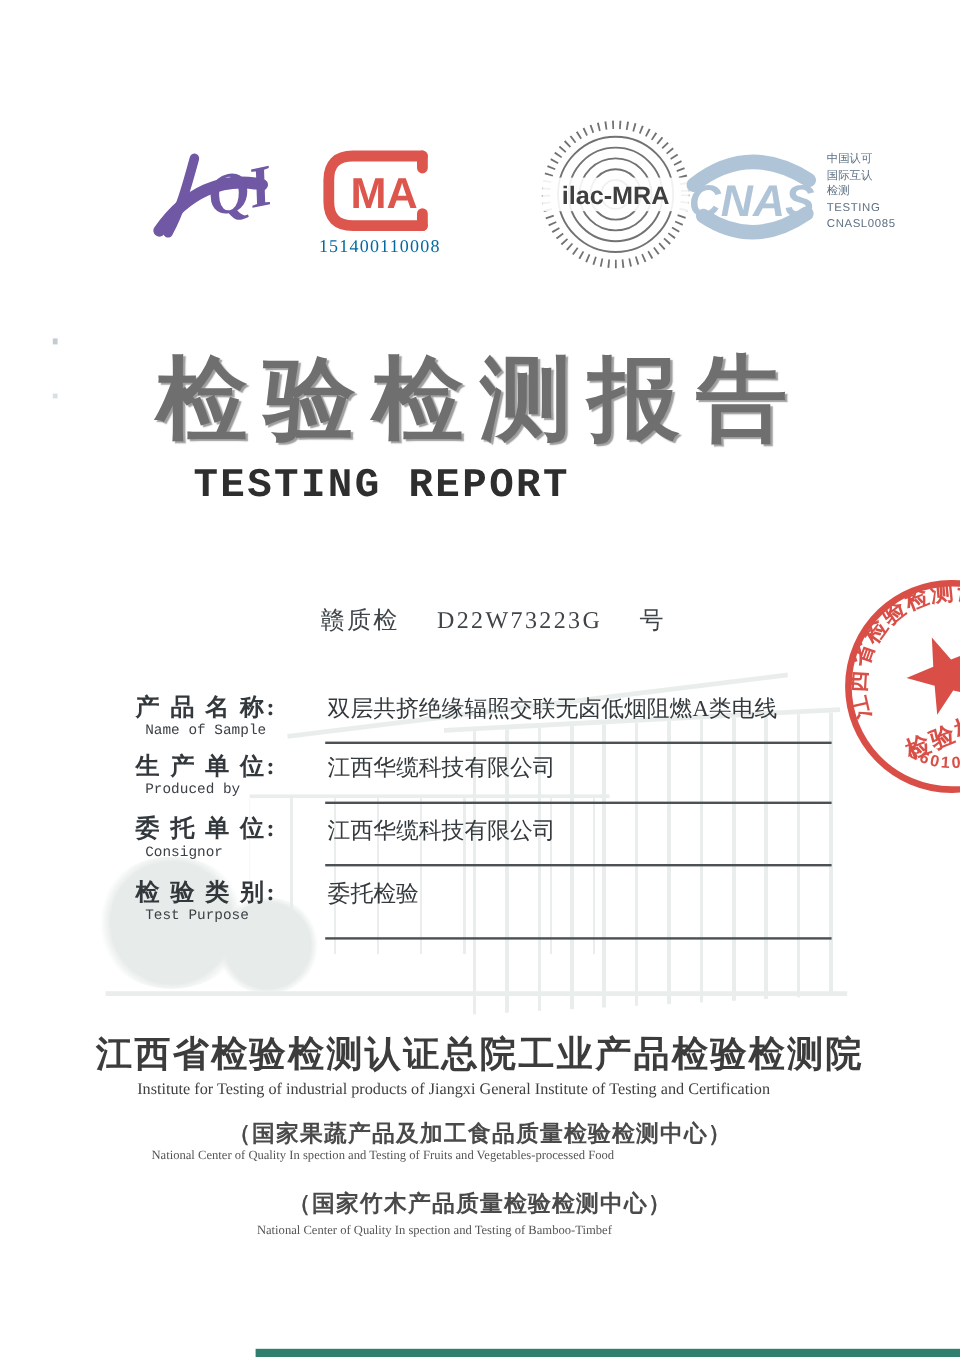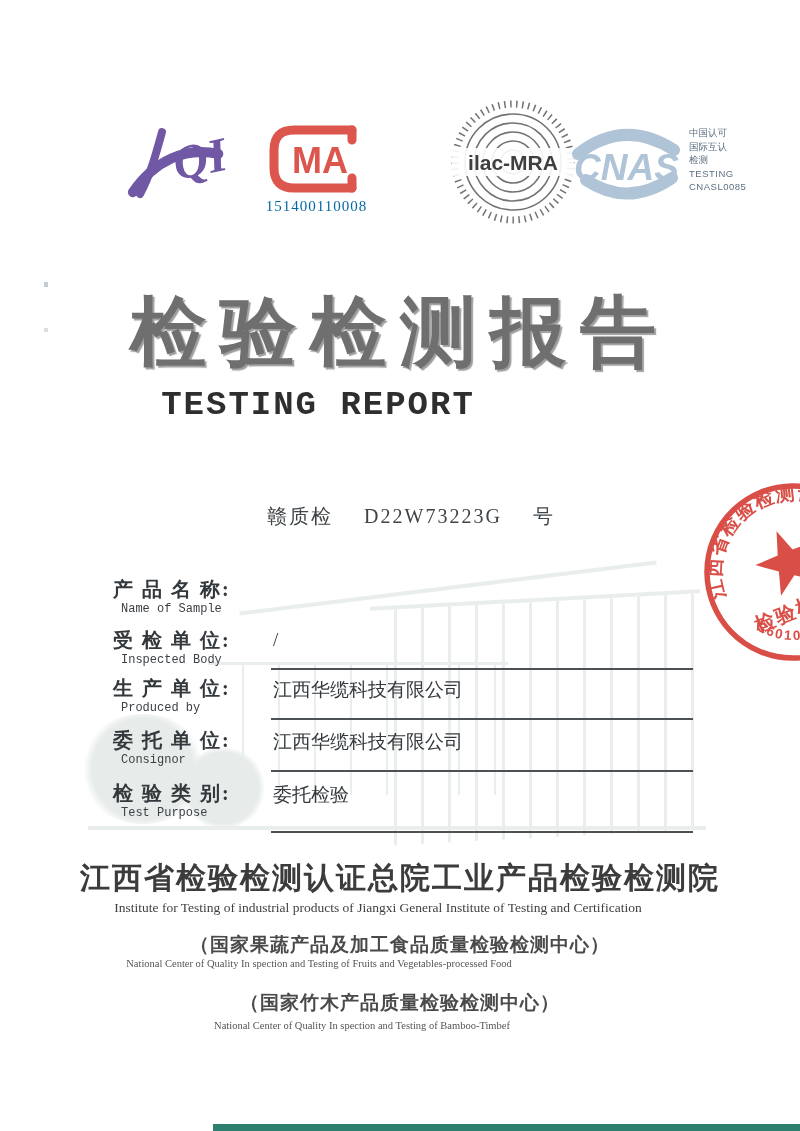--- a/index.html
+++ b/index.html
@@ -144,27 +144,21 @@
   <div class="tree2"></div>
   <div class="ground"></div>
 </div>
 
 <div id="fields" class="abs">
   <div class="frow r1">
     <div class="lbl">
       <div class="zh">产 品 名 称:</div>
       <div class="en">Name of Sample</div>
     </div>
-  </div>
-  <div class="frow r2">
-    <div class="lbl">
-      <div class="zh">受 检 单 位:</div>
-      <div class="en">Inspected Body</div>
-    </div>
-    <div class="val">/</div>
+    <div class="val">双层共挤绝缘辐照交联无卤低烟阻燃A类电线</div>
   </div>
   <div class="frow r3">
     <div class="lbl">
       <div class="zh">生 产 单 位:</div>
       <div class="en">Produced by</div>
     </div>
     <div class="val">江西华缆科技有限公司</div>
   </div>
   <div class="frow r4">
     <div class="lbl">

